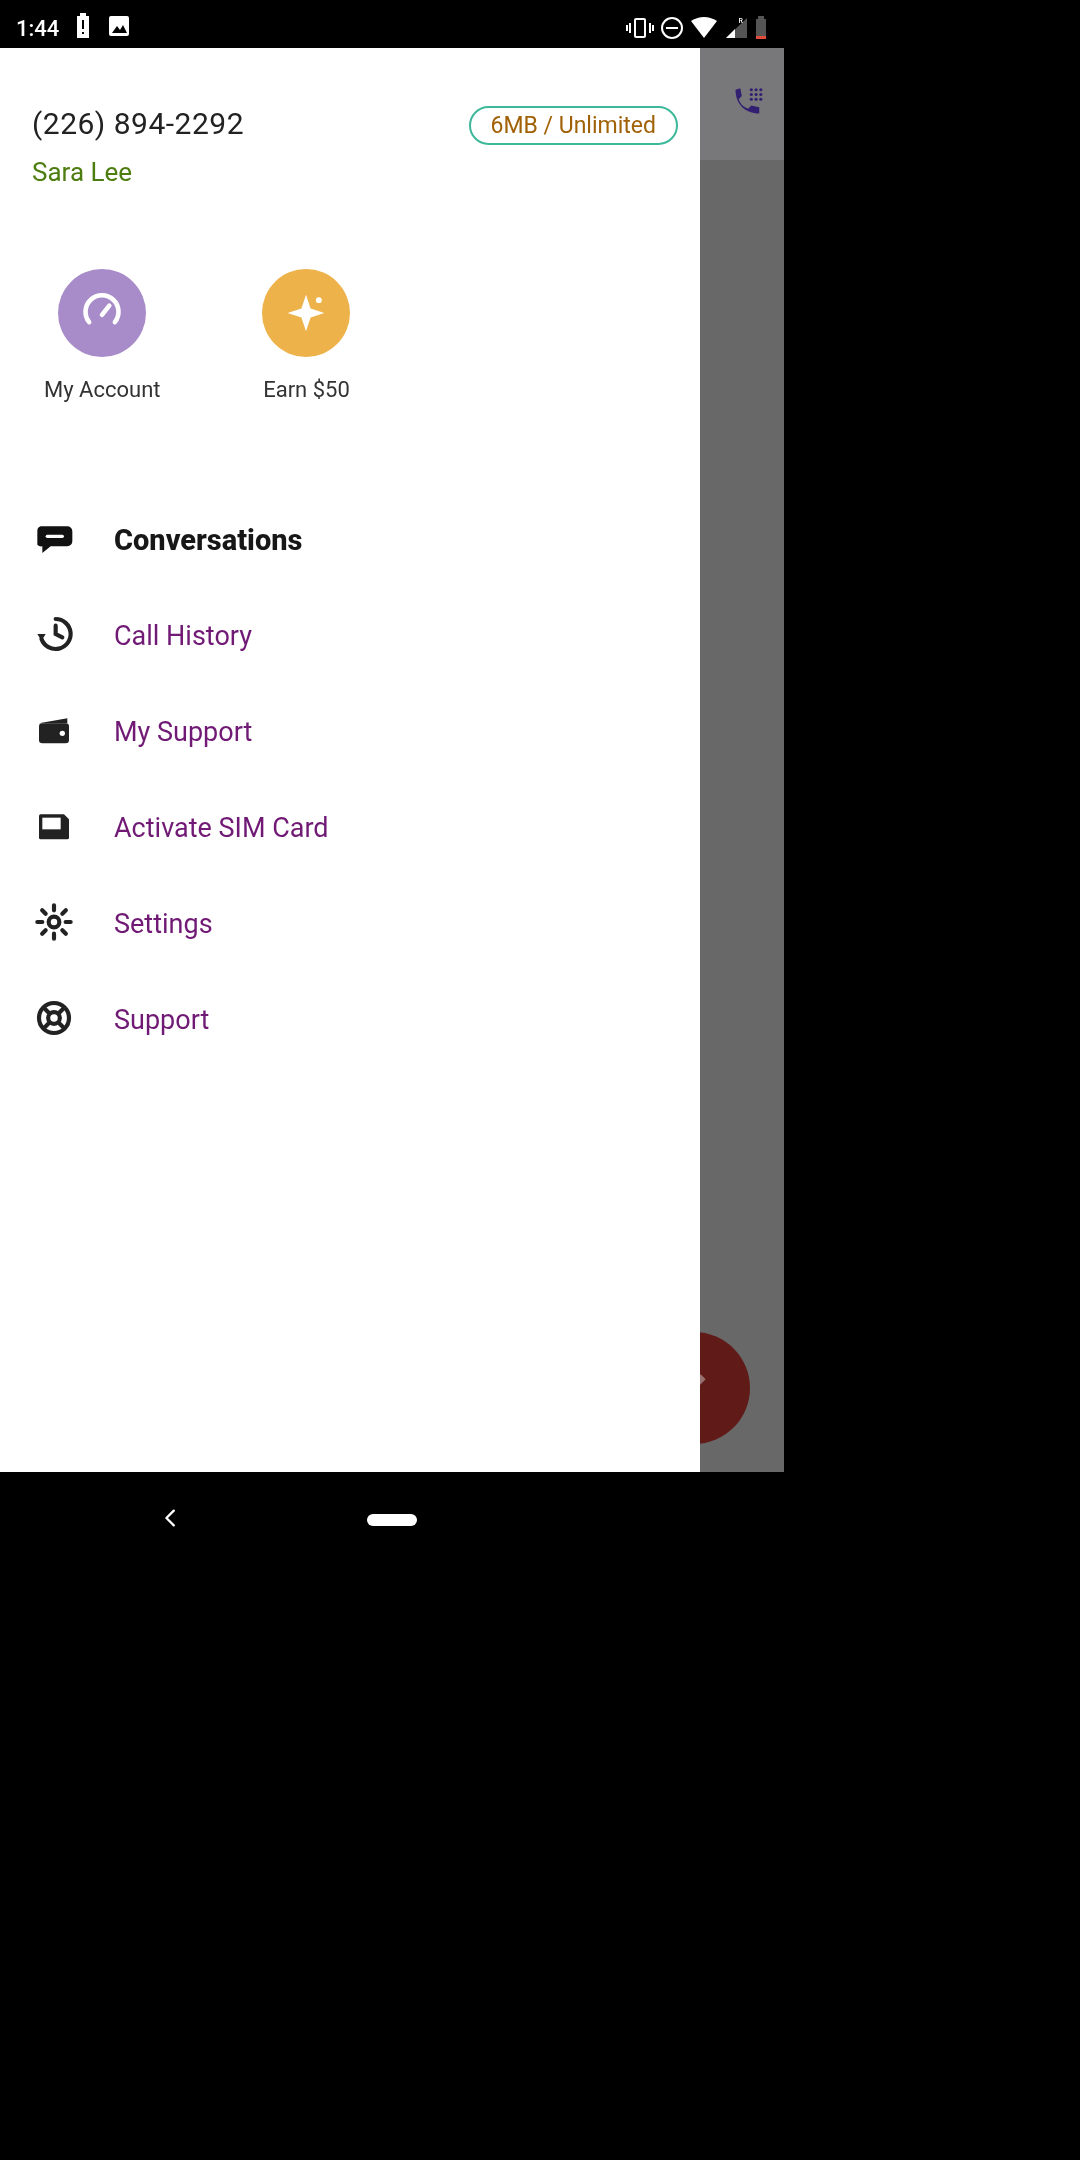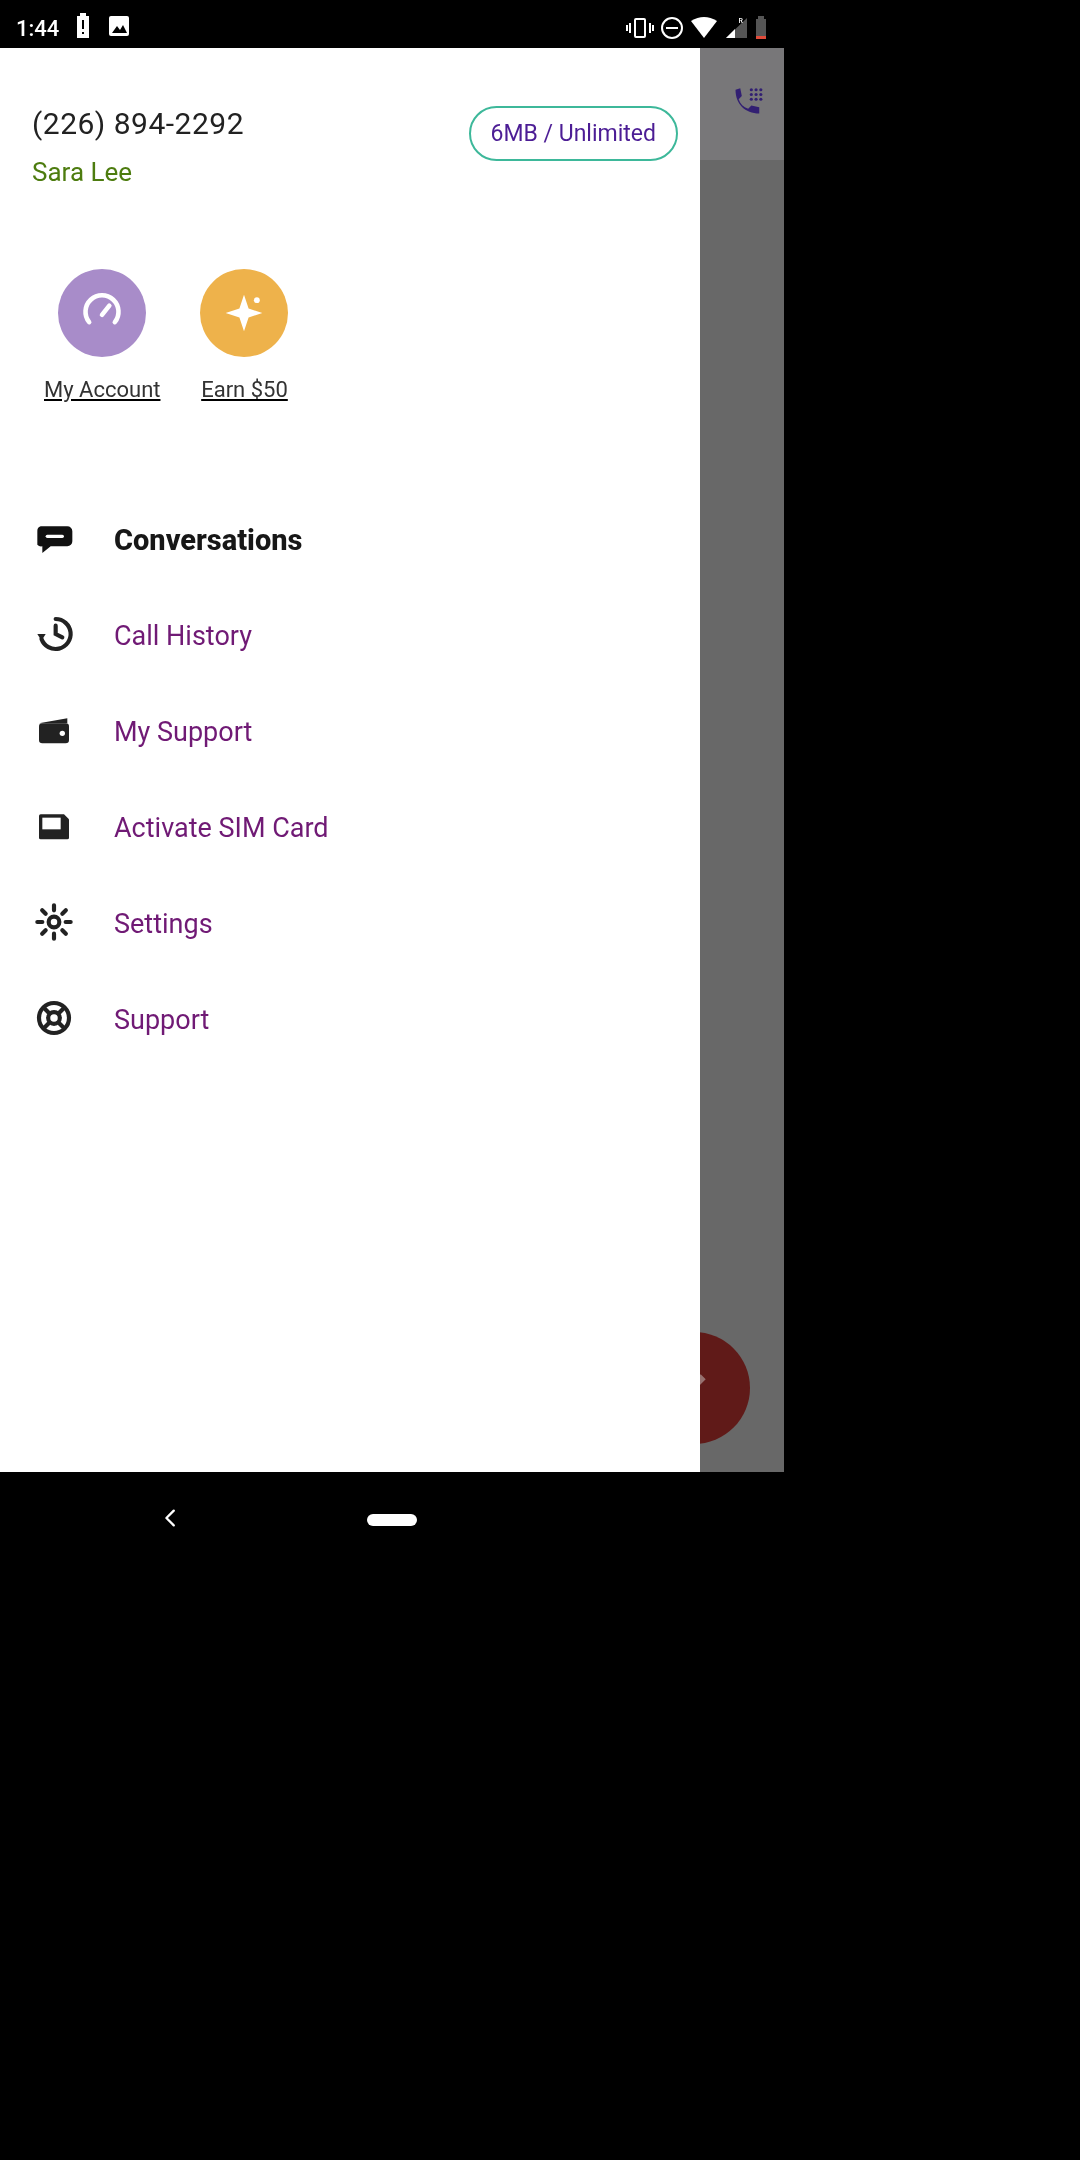--- a/index.html
+++ b/index.html
@@ -24,23 +24,23 @@
   .app-under .fab { position: absolute; right: 34px; bottom: 28px; width: 112px; height: 112px; border-radius: 56px; background: #8e2724; display:flex; align-items:center; justify-content:center;}
 
   
   .scrim { position: absolute; top:48px; left:0; right:0; bottom:96px; background: rgba(0,0,0,0.32); }
 
   
   .drawer { position: absolute; top: 48px; left: 0; width: 700px; bottom: 96px; background: #fff; padding: 58px 0 0 0;}
   .drawer-header { padding: 0 22px 0 32px; display:flex; align-items:flex-start; justify-content:space-between;}
   .drawer-phone { font-size: 30px; color: #222; letter-spacing: 0.5px;}
   .drawer-user  { font-size: 26px; color: #4d7c0f; margin-top: 16px;}
-  .pill { border: 2px solid #3db89a; color:#4c1d95; font-size: 23px; padding: 12px 20px; border-radius: 40px; white-space: nowrap;}
-
-  .shortcuts { display:flex; gap:40px; padding: 82px 0 0 44px; text-decoration: underline;}
+  .pill { border: 2px solid #3db89a; color:#a16207; font-size: 23px; padding: 4px 20px; border-radius: 40px; white-space: nowrap;}
+
+  .shortcuts { display:flex; gap:102px; padding: 82px 0 0 44px;}
   .shortcut { display:flex; flex-direction:column; align-items:center; gap:20px;}
   .shortcut .circle { width:88px; height:88px; border-radius:50%; display:flex; align-items:center; justify-content:center;}
   .shortcut .s-label { font-size:22px; color:#333;}
   .c-purple { background:#a88cc9;}
   .c-orange { background:#eeb24b;}
 
   .menu { padding: 90px 0 0 0;}
   .menu-item { display:flex; align-items:center; gap:40px; padding: 26px 6px 26px 34px;}
   .menu-item svg { flex: 0 0 auto;}
   .menu-label { font-size:27px; color:#701a75;}

